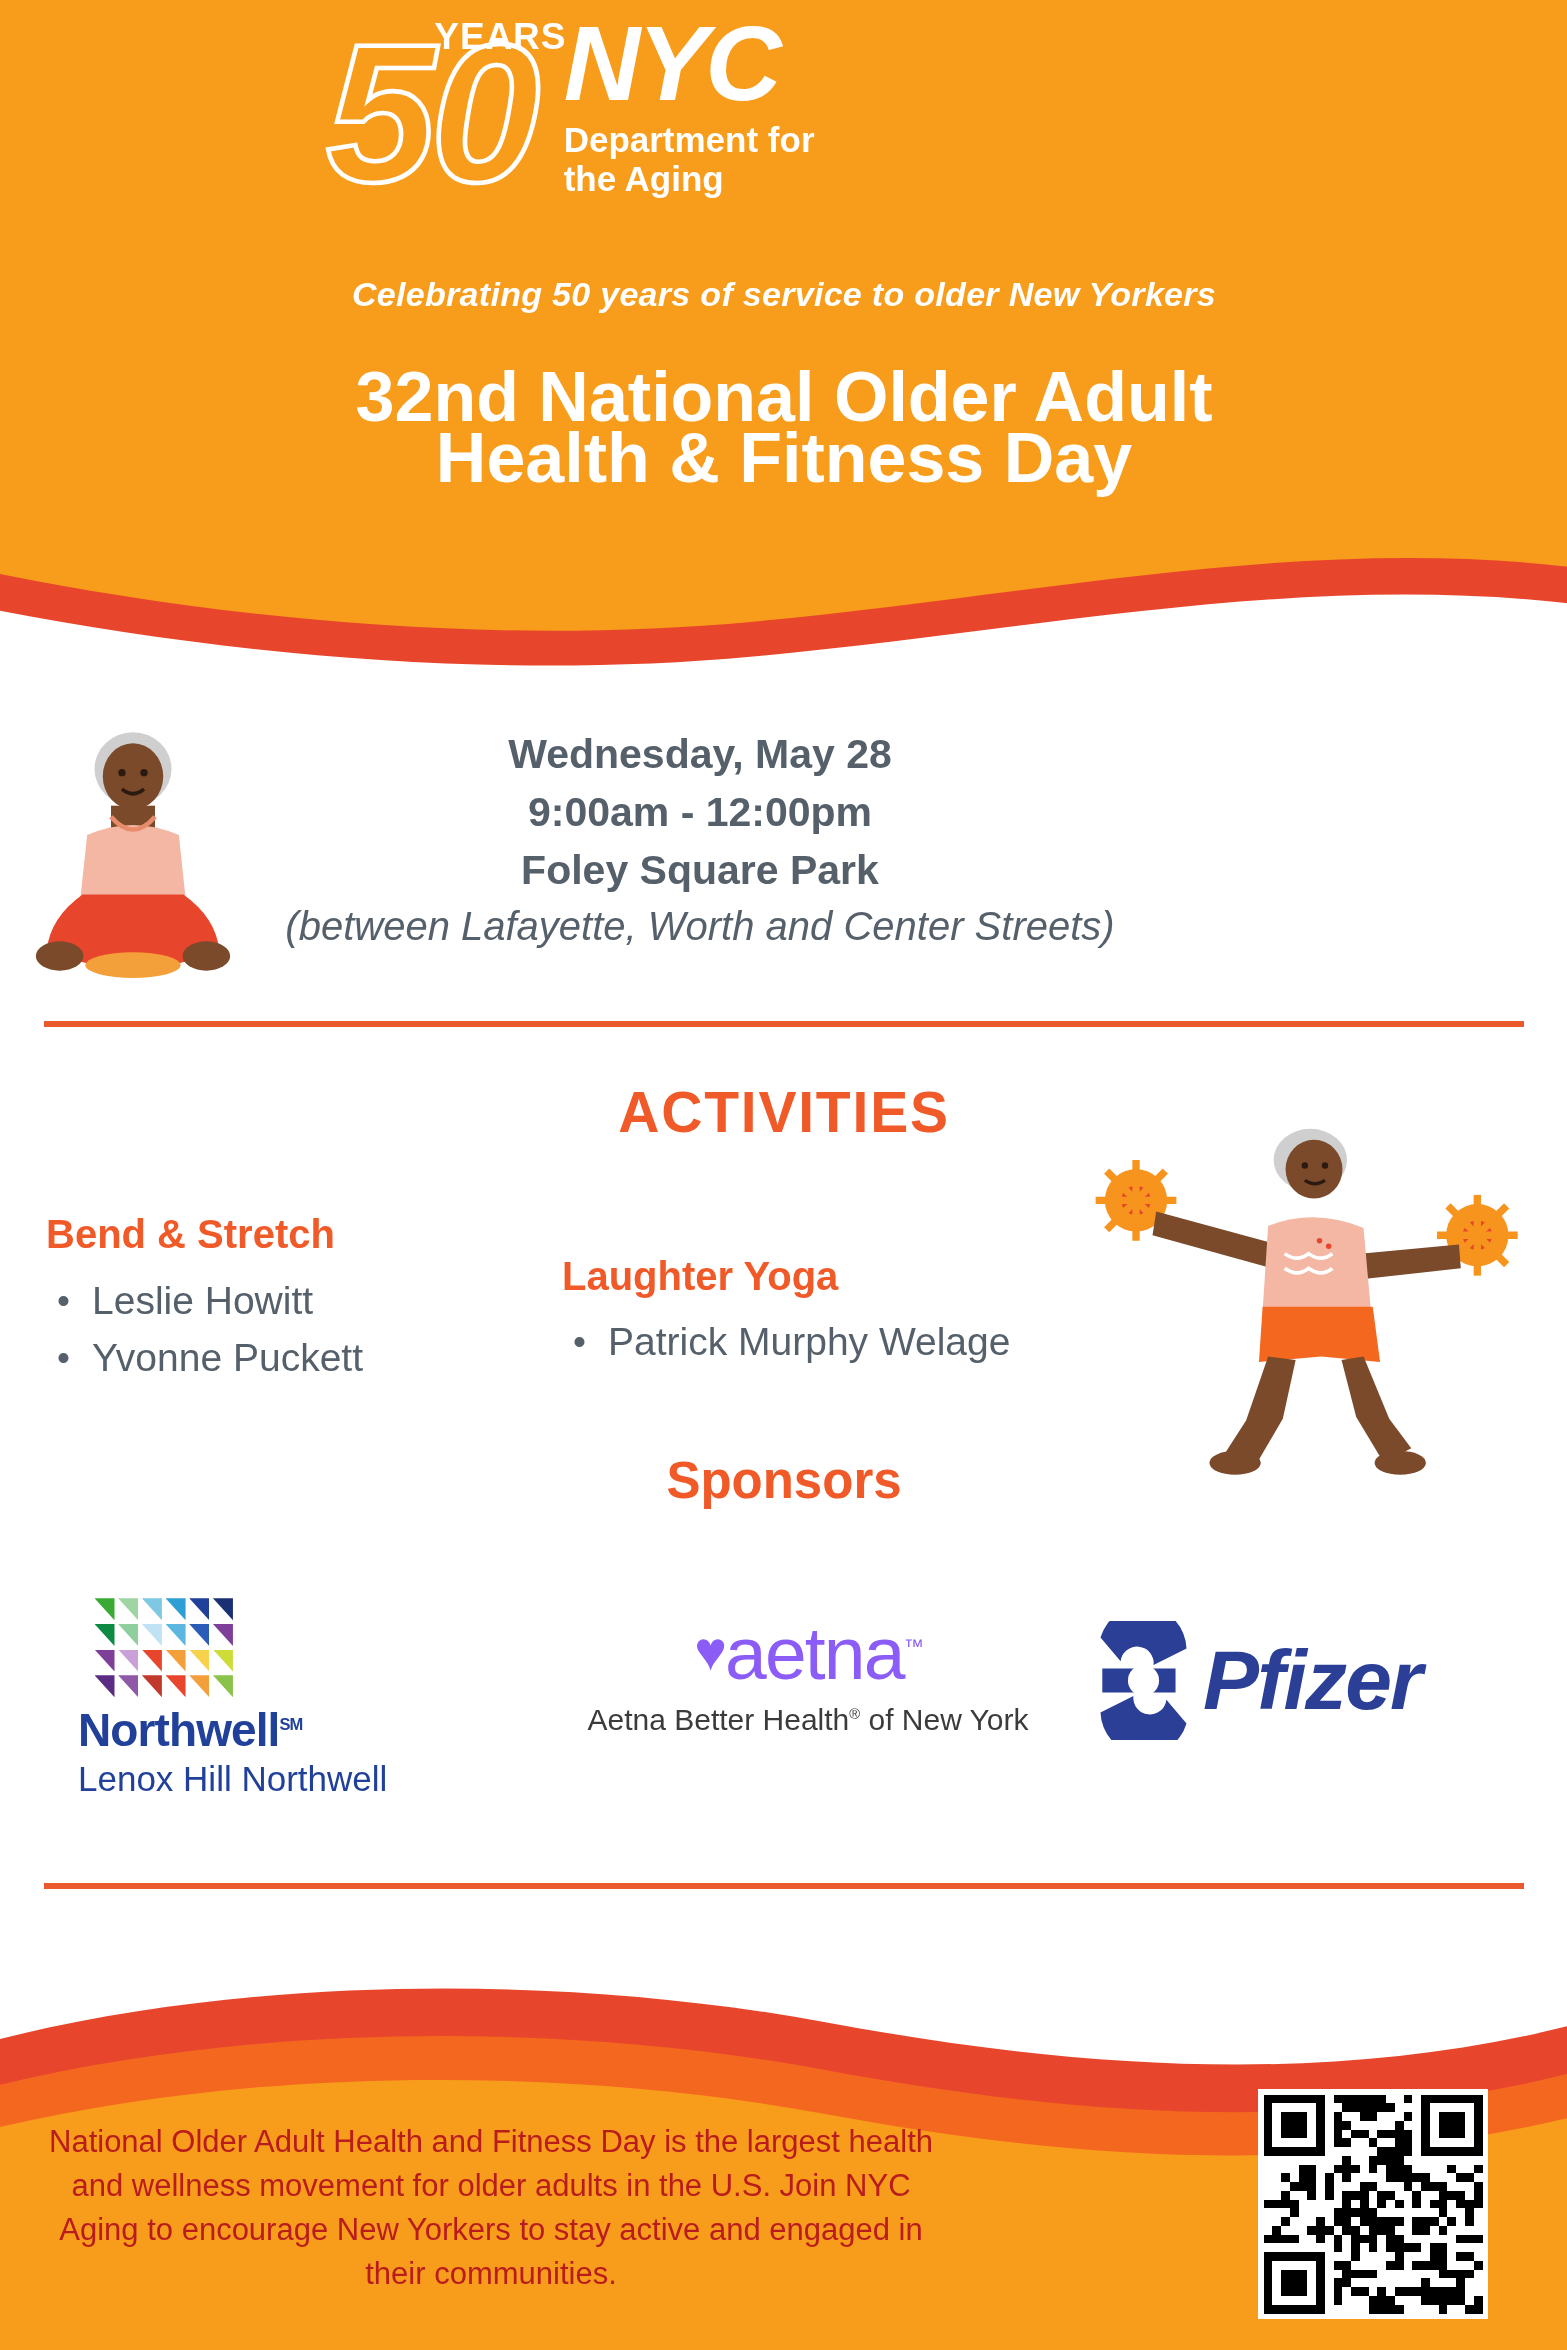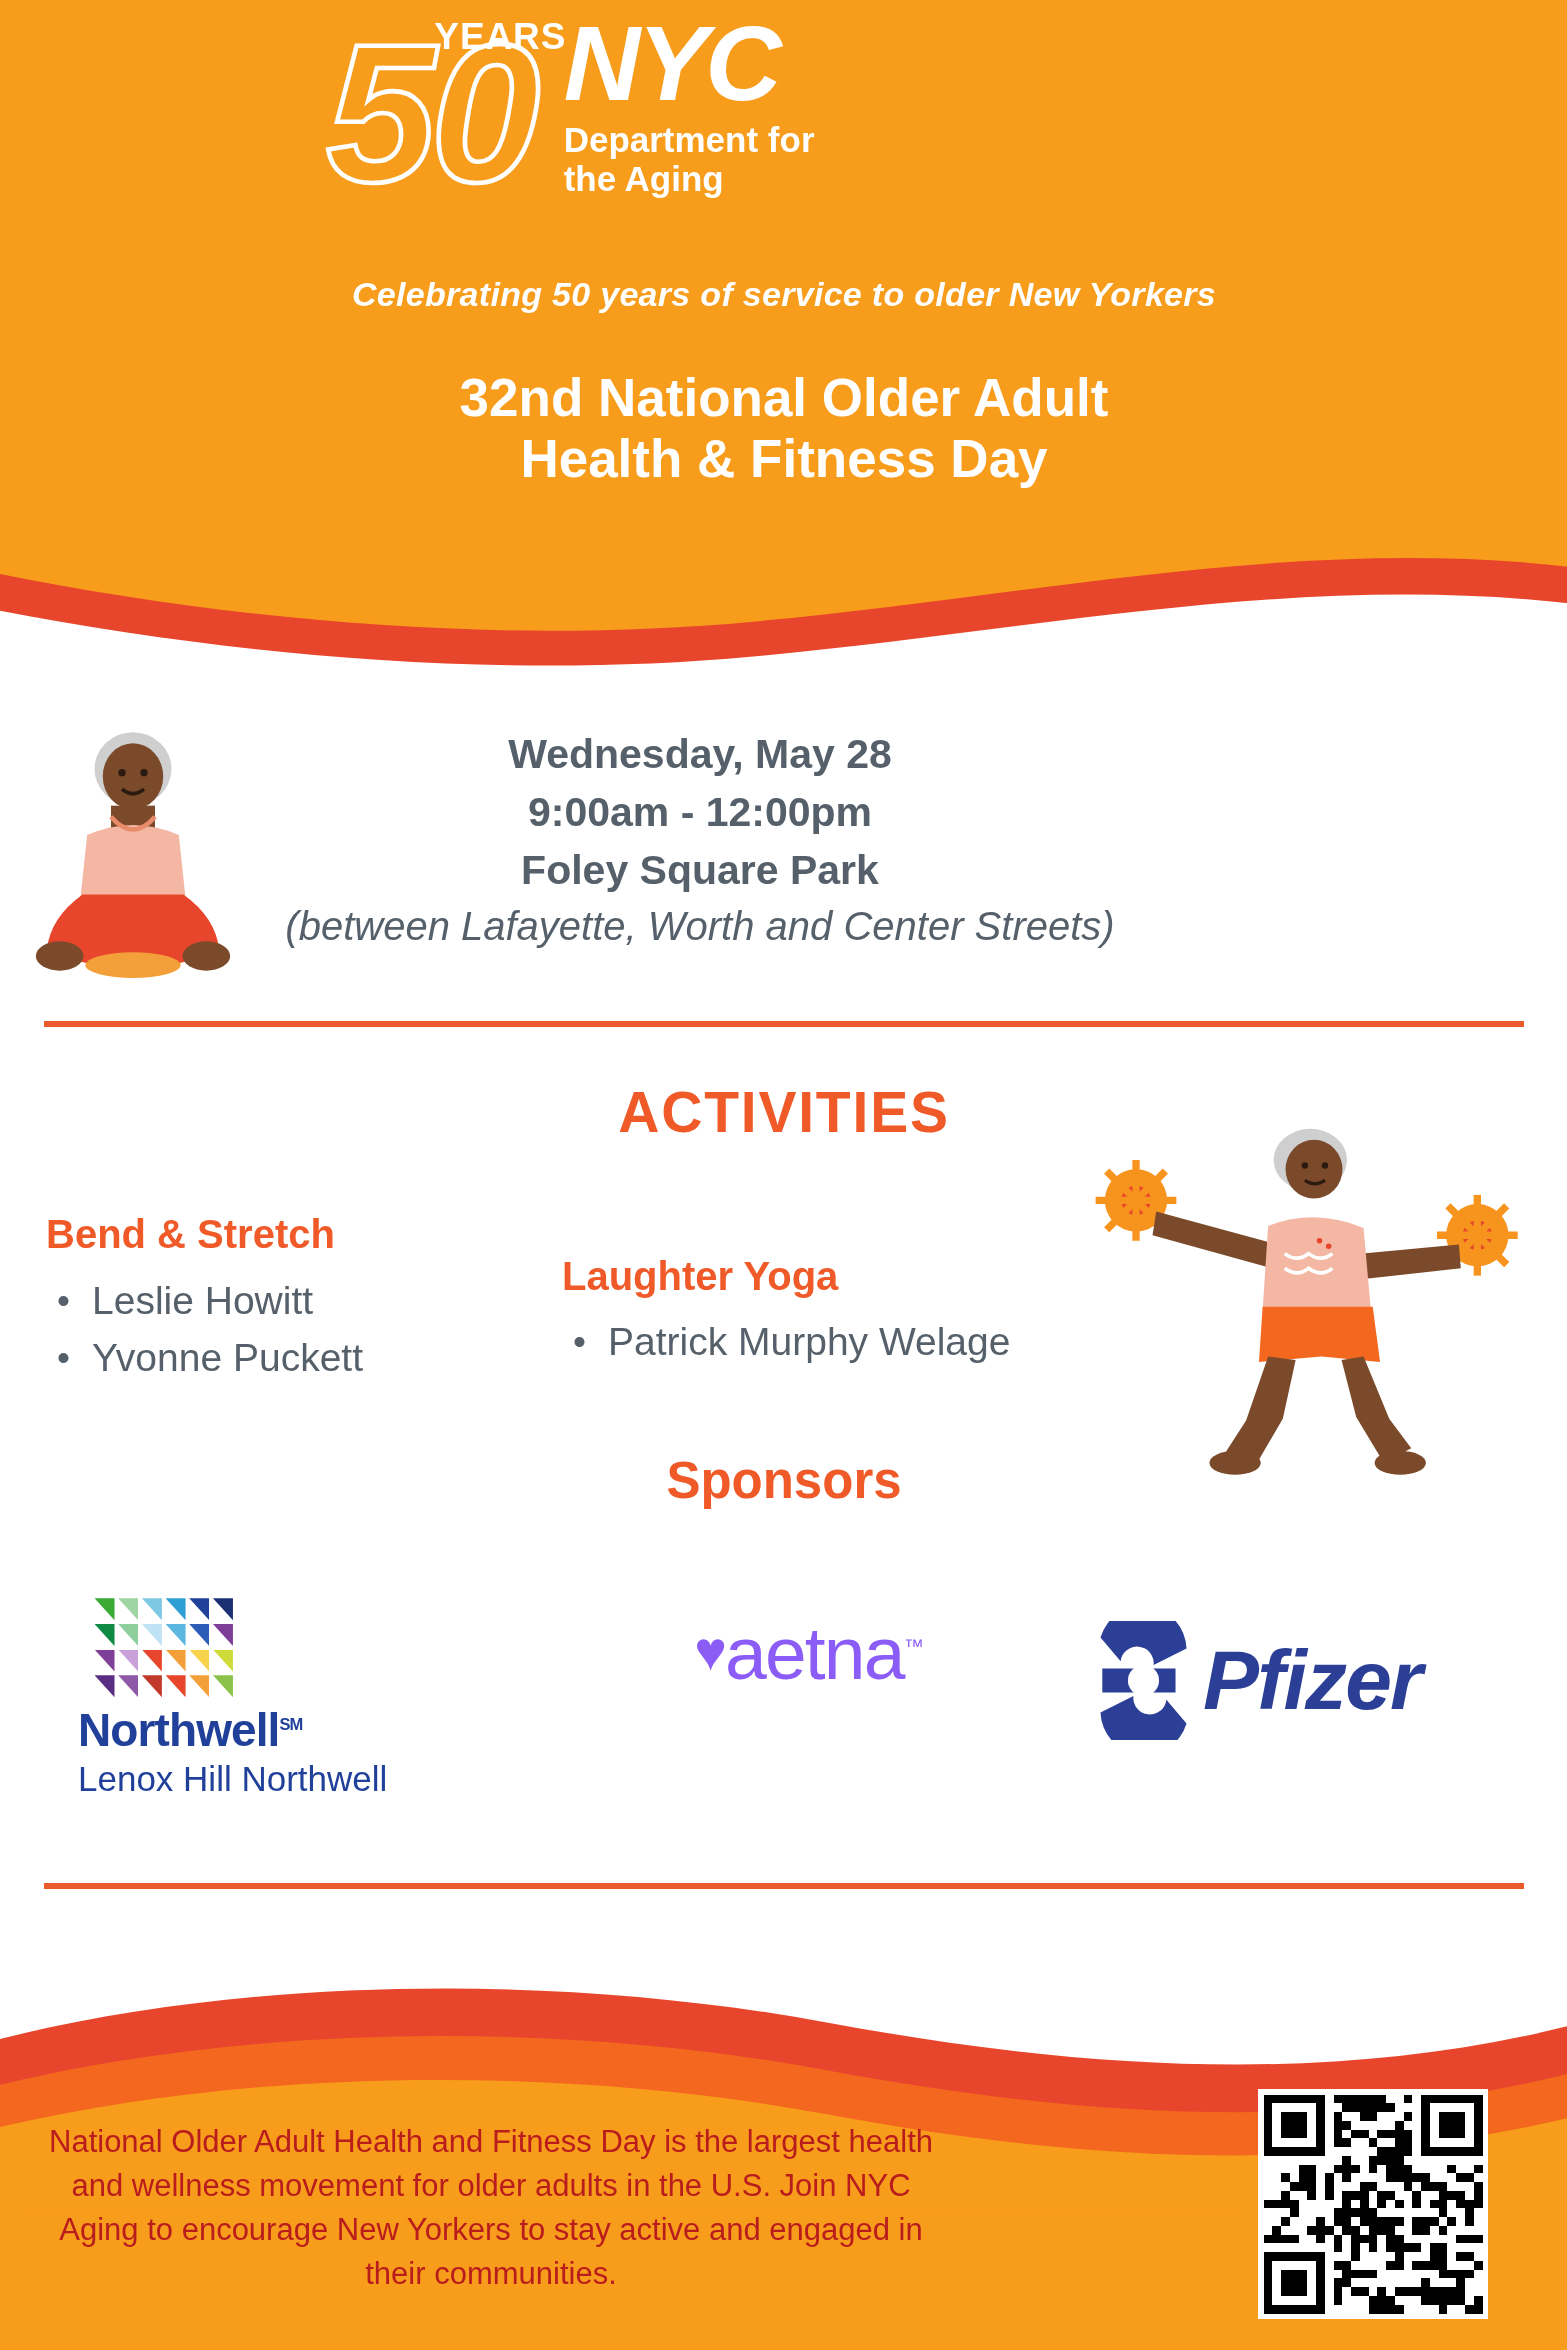--- a/index.html
+++ b/index.html
@@ -95,21 +95,21 @@
     font-weight: bold;
     font-style: italic;
     letter-spacing: 0.3px;
   }
   .main-title {
     position: absolute;
     top: 367px;
     width: 1568px;
     text-align: center;
     color: #ffffff;
-    font-size: 53px;
+    font-size: 70px;
     font-weight: bold;
     line-height: 61px;
   }
 
   
   .wave-top {
     position: absolute;
     top: 519px;
     left: 0;
     width: 1568px;
@@ -515,20 +515,24 @@
       <div class="nw-word">
         <span>Northwell</span><sup>SM</sup>
       </div>
       <div class="nw-sub">Lenox Hill Northwell</div>
     </div>
 
     <div class="aetna">
       <div class="aetna-word">
         <span class="heart">♥</span><span>aetna</span><sup>™</sup>
       </div>
+      <div class="aetna-sub">
+        <span>Aetna Better Health</span><sup>®</sup>
+        <span>of New York</span>
+      </div>
     </div>
 
     <div class="pfizer">
       <svg width="119" height="119" viewBox="0 0 130 130">
         <path d="M18 18 A48 48 0 0 1 112 30 L76 48 A18 18 0 0 0 40 44 Z" fill="#2b3f96"></path>
         <path d="M112 112 A48 48 0 0 1 18 100 L54 82 A18 18 0 0 0 90 86 Z" fill="#2b3f96"></path>
         <path d="M20 52 L100 52 L100 78 L20 78 Z" fill="#2b3f96"></path>
         <circle cx="65" cy="65" r="17" fill="#ffffff"></circle>
       </svg>
       <div class="pfizer-word">Pfizer</div>

